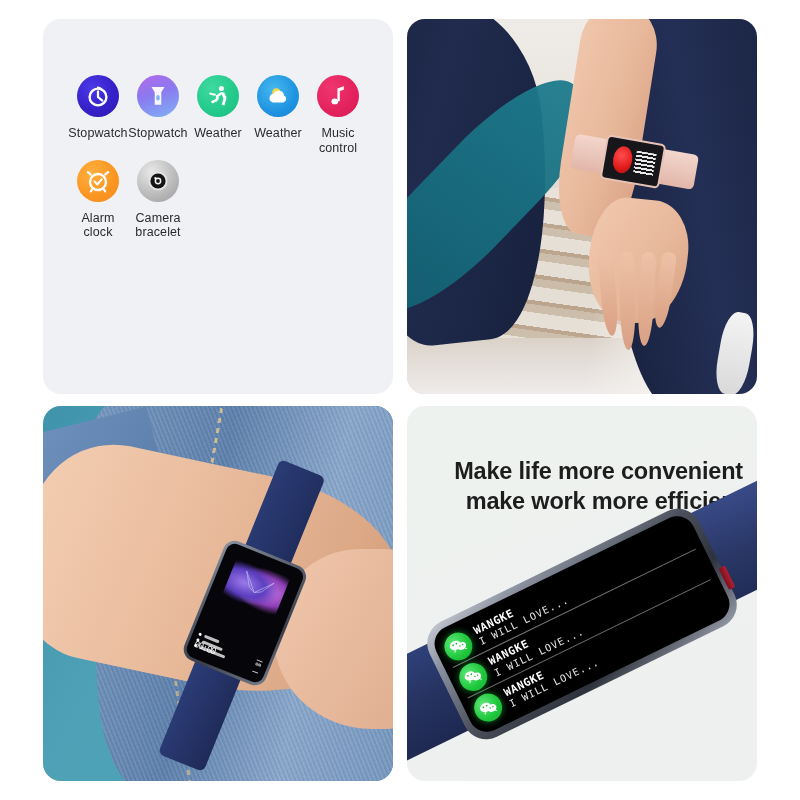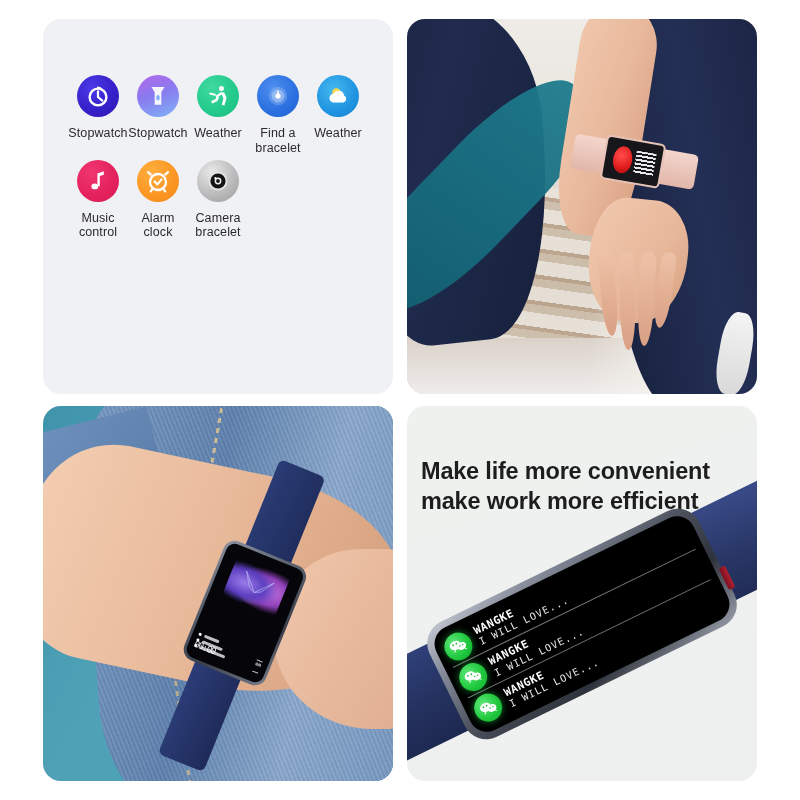--- a/index.html
+++ b/index.html
@@ -147,21 +147,21 @@
   .ph3-bar { height: 3px; background: rgba(255,255,255,.75); border-radius: 2px; }
   .ph3-time { position: absolute; left: 7%; bottom: 7%; font-size: 9px; color: #fff;
     font-family: "DejaVu Sans Mono", monospace; letter-spacing: -1px; opacity: .92; }
   .ph3-right { position: absolute; right: 7%; bottom: 8%; text-align: center; }
   .ph3-right span { display: block; font-size: 5px; color: #fff; opacity: .85;
     font-family: "DejaVu Sans Mono", monospace; }
 
   
   .promo { background: linear-gradient(160deg,#eef2ee 0%, #eef1ef 45%, #edf0ee 100%); }
   .headline { position: absolute; top: 50px; left: 0; width: 100%;
-    text-align: left; padding: 0 14px;
+    text-align: right; padding: 0 14px;
     font-size: 23.5px; font-weight: bold; color: #1d1d1d; line-height: 1.28;
     letter-spacing: -.2px; }
   .headline span { display: block; }
   .p4-watch { position: absolute; left: 50%; top: 58%;
     width: 300px; height: 128px; transform: translate(-50%,-50%) rotate(-26deg); }
   .p4-strapL { position: absolute; left: -112px; top: 14px; width: 140px; height: 96px;
     background: linear-gradient(175deg,#31437f 0%, #25325f 55%, #1d2850 100%);
     border-radius: 10px 4px 4px 10px; }
   .p4-strapR { position: absolute; right: -116px; top: 12px; width: 146px; height: 98px;
     background: linear-gradient(185deg,#3a4c8a 0%, #2a3868 55%, #202c55 100%);
@@ -223,31 +223,20 @@
           <svg width="25" height="25" viewBox="0 0 25 25">
             <circle cx="15.4" cy="4.6" r="2.5" fill="#fff"></circle>
             <path d="M14.6 8.2 L10 11.6 l-.2 4.6 2.6-.4 .4-3.4 2.8-1.8 1.8 3.6 -1.6 6.6 2.6 .6 2.2-7.6 -2.4-5.2 z" fill="#fff"></path>
             <path d="M10.6 14.6 L5 17.2 l1.2 2.4 5.4-2.6 z" fill="#fff"></path>
             <path d="M4.2 9.6 l4.8 1.2" stroke="#fff" stroke-width="2" stroke-linecap="round"></path>
           </svg>
         </div>
         <div class="flabel">Weather</div>
       </div>
 
-      <div class="feature">
-        <div class="ficon ic-find">
-          <svg width="26" height="26" viewBox="0 0 26 26">
-            <circle cx="13" cy="13" r="9.2" fill="rgba(255,255,255,.18)"></circle>
-            <circle cx="13" cy="13" r="6.4" fill="rgba(255,255,255,.30)"></circle>
-            <path d="M13 13 a6.4 6.4 0 0 1 0 -6.4 a6.4 6.4 0 0 1 0 6.4 z" fill="#fff"></path>
-            <circle cx="13" cy="13" r="2.6" fill="#fff"></circle>
-          </svg>
-        </div>
-        <div class="flabel">Find a bracelet</div>
-      </div>
 
       <div class="feature">
         <div class="ficon ic-weather">
           <svg width="28" height="26" viewBox="0 0 28 26">
             <circle cx="12.4" cy="9.4" r="4.2" fill="#ffd84a"></circle>
             <path d="M9 19.4 a4.4 4.4 0 0 1 .6-8.7 a5.6 5.6 0 0 1 10.5 1.9 a3.6 3.6 0 0 1 -.7 6.8 z" fill="#fff"></path>
           </svg>
         </div>
         <div class="flabel">Weather</div>
       </div>

